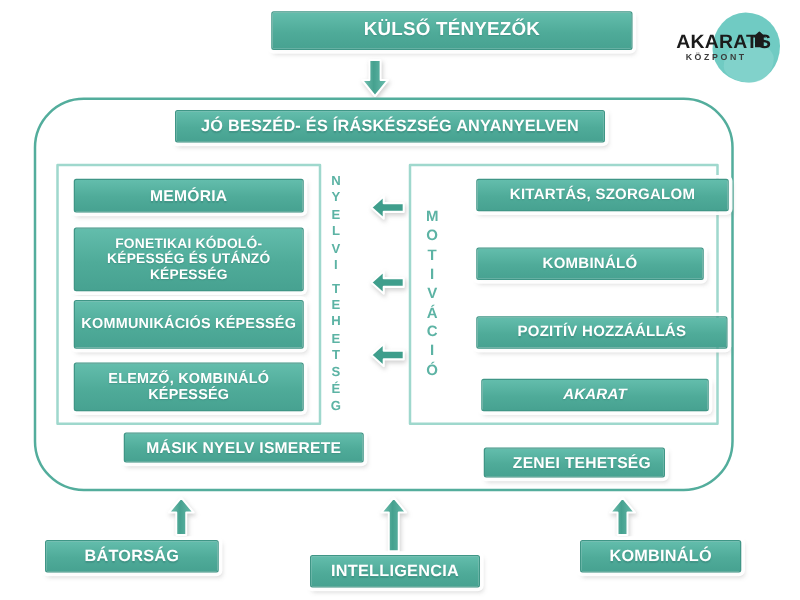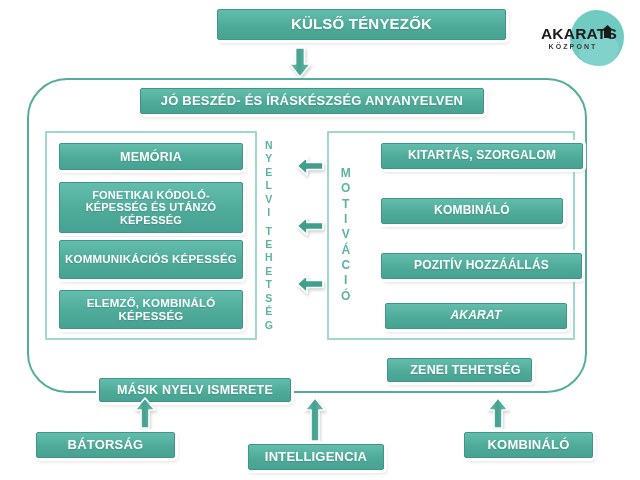--- a/index.html
+++ b/index.html
@@ -239,21 +239,21 @@
   </div>
 
   <div class="tbox" style="left:381px; top:143px; width:202px; height:26px; font-size:12px;">KITARTÁS, SZORGALOM</div>
 
   <div class="tbox" style="left:381px; top:198px; width:182px; height:26px; font-size:12px;">KOMBINÁLÓ</div>
 
   <div class="tbox" style="left:381px; top:253px; width:201px; height:26px; font-size:12px;">POZITÍV HOZZÁÁLLÁS</div>
 
   <div class="tbox" style="left:385px; top:303px; width:182px; height:26px; font-size:12px;font-style:italic;">AKARAT</div>
 
-  <div class="tbox" style="left:99px; top:378px; width:192px; height:24px; font-size:12.5px;">MÁSIK NYELV ISMERETE</div>
+  <div class="tbox" style="left:99px; top:346px; width:192px; height:24px; font-size:12.5px;">MÁSIK NYELV ISMERETE</div>
 
   <div class="tbox" style="left:387px; top:358px; width:145px; height:24px; font-size:12.5px;padding-left:12px;">ZENEI TEHETSÉG</div>
 
   <svg class="arrow" style="left:134px; top:397px; width:22px; height:32px;" viewBox="0 0 22 32">
     <defs>
       <linearGradient id="gup1" x1="0" y1="0" x2="1" y2="0">
         <stop offset="0%" stop-color="#79c3b4"></stop>
         <stop offset="45%" stop-color="#45a18f"></stop>
         <stop offset="100%" stop-color="#6cbdae"></stop>
       </linearGradient>

